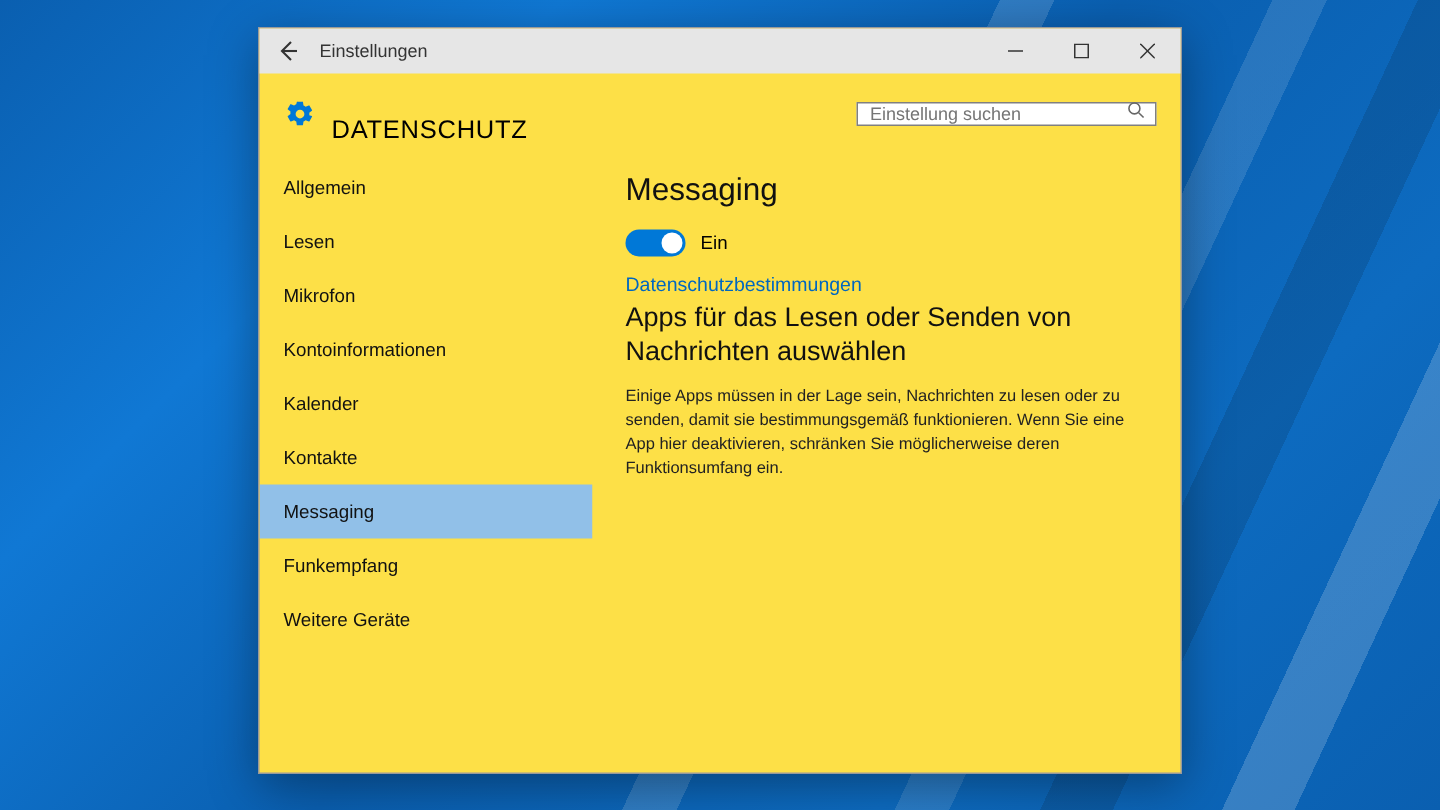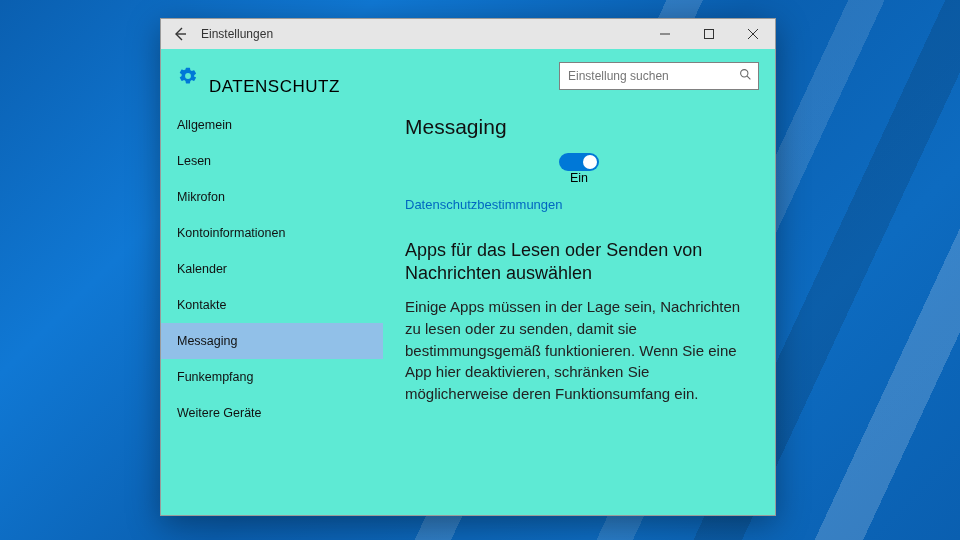--- a/index.html
+++ b/index.html
@@ -12,23 +12,23 @@
   .bg-overlay {
     position: absolute; inset: 0;
     background:
       linear-gradient(115deg, transparent 55%, rgba(255,255,255,0.15) 55%, rgba(255,255,255,0.15) 58%, transparent 58%),
       linear-gradient(115deg, transparent 70%, rgba(255,255,255,0.12) 70%, rgba(255,255,255,0.12) 73%, transparent 73%),
       linear-gradient(115deg, transparent 78%, rgba(0,0,0,0.12) 78%, rgba(0,0,0,0.12) 82%, transparent 82%),
       linear-gradient(115deg, transparent 88%, rgba(255,255,255,0.18) 88%, rgba(255,255,255,0.18) 92%, transparent 92%);
   }
   .window {
     position: absolute;
-    left: 160px; top: 18px;
+    left: 172px; top: 18px;
     width: 616px; height: 498px;
-    background: #5eead4;
+    background: #fde047;
     box-shadow: 0 8px 30px rgba(0,0,0,0.35);
     display: flex; flex-direction: column;
     border: 1px solid #9a9a9a;
   }
   
   .titlebar {
     height: 30px;
     background: #e6e6e6;
     display: flex; align-items: center;
     font-size: 12px; color: #333;
@@ -50,21 +50,21 @@
     display:flex; align-items:center;
     padding: 0 16px 0 16px;
     gap: 10px;
   }
   .header .gear { width:22px; height:22px; color:#0078d7; display:flex; align-items:center; justify-content:center;}
   .header h1 {
     font-size: 17px; font-weight: 400; letter-spacing: 0.5px; margin-top: 21px;
   }
   .header .spacer { flex:1; }
   .searchbox {
-    width: 200px; height: 28px;
+    width: 200px; height: 16px;
     border: 1px solid #808080;
     display:flex; align-items:center;
     padding: 0 6px 0 8px;
     background:#fff;
   }
   .searchbox input {
     flex:1; border:none; outline:none; font-size:12px; color:#555; background:transparent;
   }
   .searchbox .sicon { color:#555; }
   
@@ -88,25 +88,25 @@
     background:#91c0e8;
   }
   .content {
     flex:1; overflow-y:auto;
     padding: 12px 22px 20px 22px;
   }
   .content h2 {
     font-size: 21px; font-weight: 400; color:#111; margin-bottom: 14px;
   }
   .content h3 {
-    font-size: 18px; font-weight: 400; color:#111; margin: 26px 0 12px 0; line-height:1.25;
+    font-size: 18px; font-weight: 400; color:#111; margin: 1px 0 12px 0; line-height:1.25;
   }
-  .content p { font-size: 15px; color:#222; line-height:1.45; margin-bottom:10px;}
+  .content p { font-size: 11px; color:#222; line-height:1.45; margin-bottom:10px;}
   .desc { font-size: 12.5px; color:#333; margin-bottom:8px; }
-  .toggle-row { display:flex; align-items:center; margin-bottom:10px;flex-direction:column;}
+  .toggle-row { display:flex; align-items:center; gap:10px; margin-bottom:10px;}
   .toggle {
     width:40px; height:18px; border-radius:9px; background:#0078d7; position:relative; cursor:pointer;
   }
   .toggle .knob {
     position:absolute; right:2px; top:2px; width:14px; height:14px; border-radius:50%; background:#fff;
   }
   .toggle-label { font-size:12.5px; }
   .link { color:#0067c0; font-size:13px; cursor:pointer; display:inline-block; }
 </style>
 </head>

